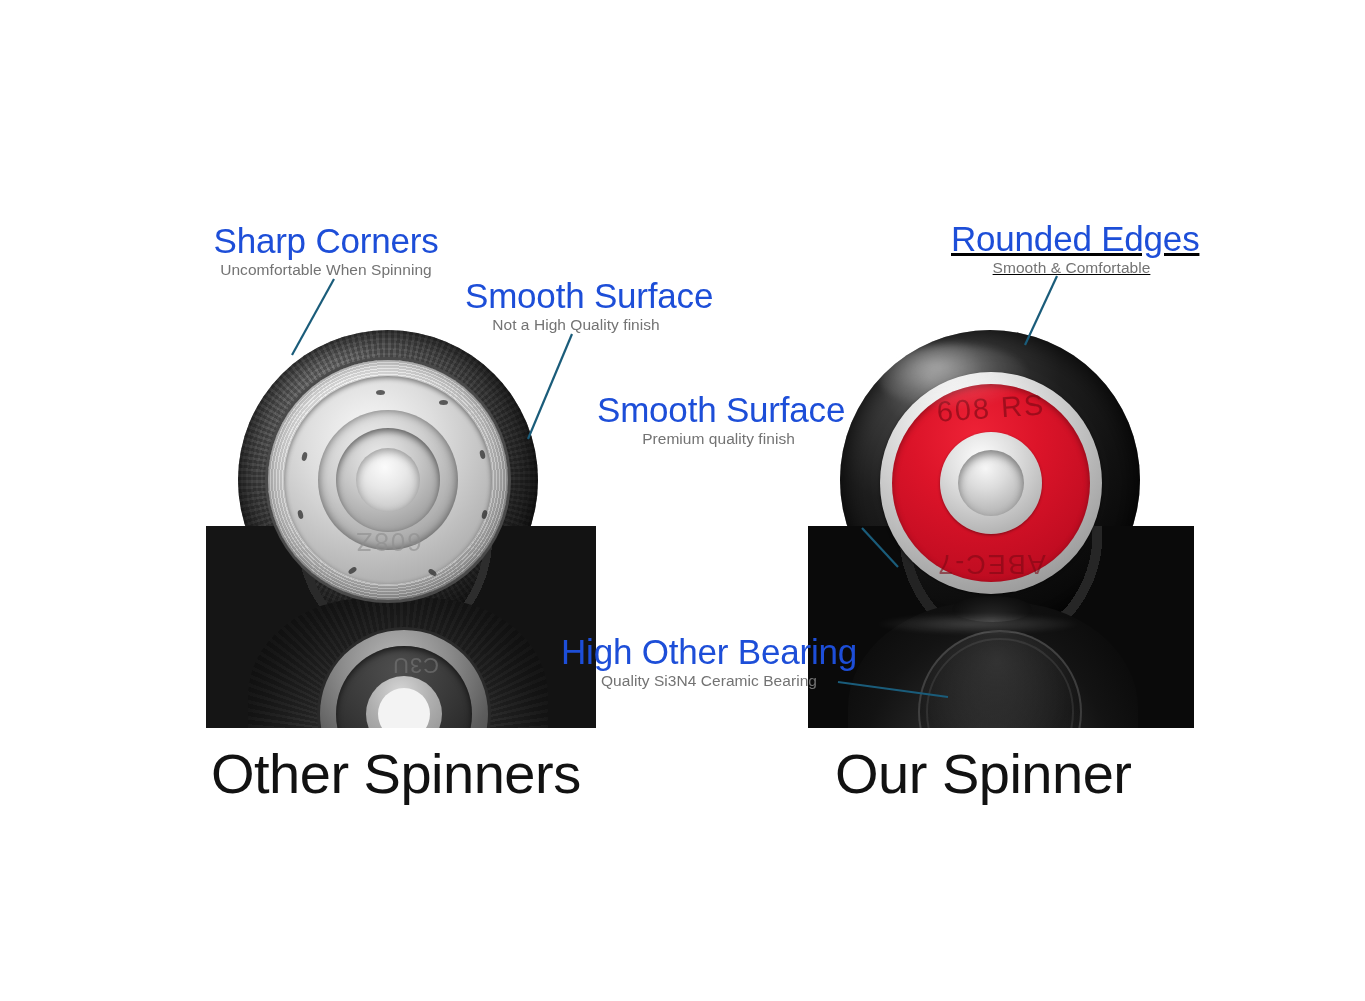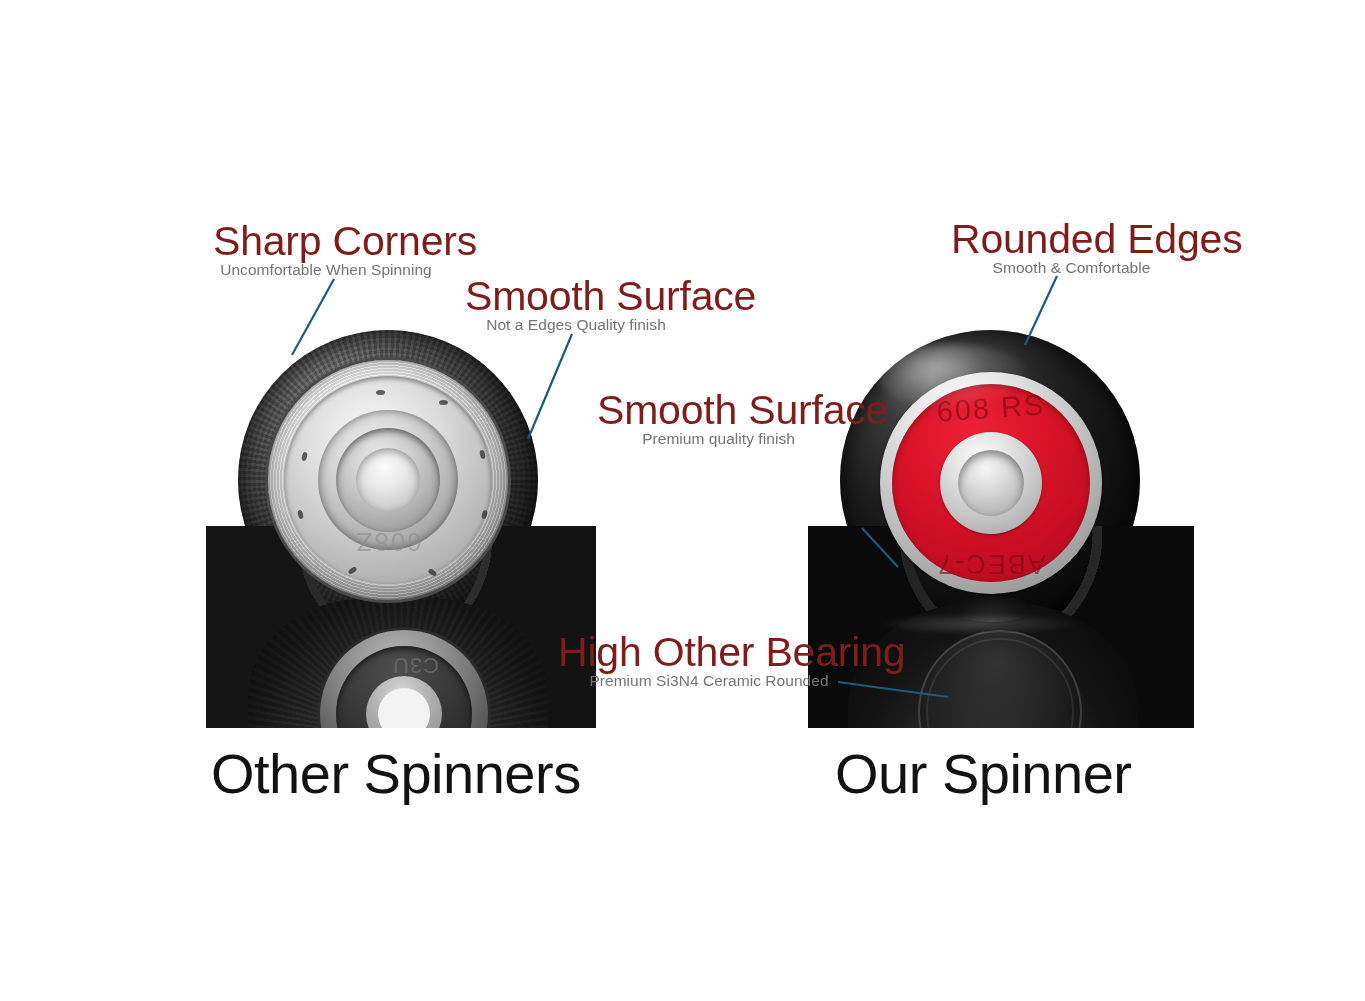--- a/index.html
+++ b/index.html
@@ -8,26 +8,25 @@
     background:#ffffff;
     font-family:"Liberation Sans","DejaVu Sans",sans-serif;
     overflow:hidden;
     position:relative;
   }
   #stage{position:absolute;left:0;top:0;width:1365px;height:1001px;}
 
   
   .anno{position:absolute;text-align:center;white-space:nowrap;}
   .anno .title{
-    color:#7f1d1d;
-    font-size:41px;
+    color:#1d4ed8;
+    font-size:35px;
     line-height:38px;
     font-weight:400;
     letter-spacing:-0.2px;
-    text-align:right;
   }
   .anno .sub{
     color:#737373;
     font-size:15.5px;
     line-height:19px;
     font-weight:400;
     letter-spacing:0.05px;
   }
 
   
@@ -283,34 +282,34 @@
     <line x1="1057" y1="276" x2="1025" y2="345" stroke="#1a5c7a" stroke-width="2.2"></line>
   </svg>
 
   <div class="anno" id="a-sharp" style="left:213px;top:222px;width:226px;">
     <div class="title">Sharp Corners</div>
     <div class="sub">Uncomfortable When Spinning</div>
   </div>
 
   <div class="anno" id="a-smooth-left" style="left:465px;top:277px;width:222px;">
     <div class="title">Smooth Surface</div>
-    <div class="sub">Not a Edges Quality finish</div>
+    <div class="sub">Not a High Quality finish</div>
   </div>
 
   <div class="anno" id="a-smooth-right" style="left:597px;top:391px;width:243px;">
     <div class="title">Smooth Surface</div>
     <div class="sub">Premium quality finish</div>
   </div>
 
   <div class="anno" id="a-bearing" style="left:558px;top:633px;width:302px;">
     <div class="title">High Other Bearing</div>
-    <div class="sub">Premium Si3N4 Ceramic Rounded</div>
-  </div>
-
-  <div class="anno" id="a-rounded" style="left:951px;top:220px;width:241px;">
+    <div class="sub">Quality Si3N4 Ceramic Bearing</div>
+  </div>
+
+  <div class="anno" id="a-rounded" style="left:951px;top:220px;width:241px;text-decoration:underline;">
     <div class="title">Rounded Edges</div>
     <div class="sub">Smooth &amp; Comfortable</div>
   </div>
 
   <div class="caption" style="left:835px;top:744px;">Our Spinner</div>
   <div class="caption" style="left:211px;top:744px;">Other Spinners</div>
 
 </div>
 
 </body></html>

